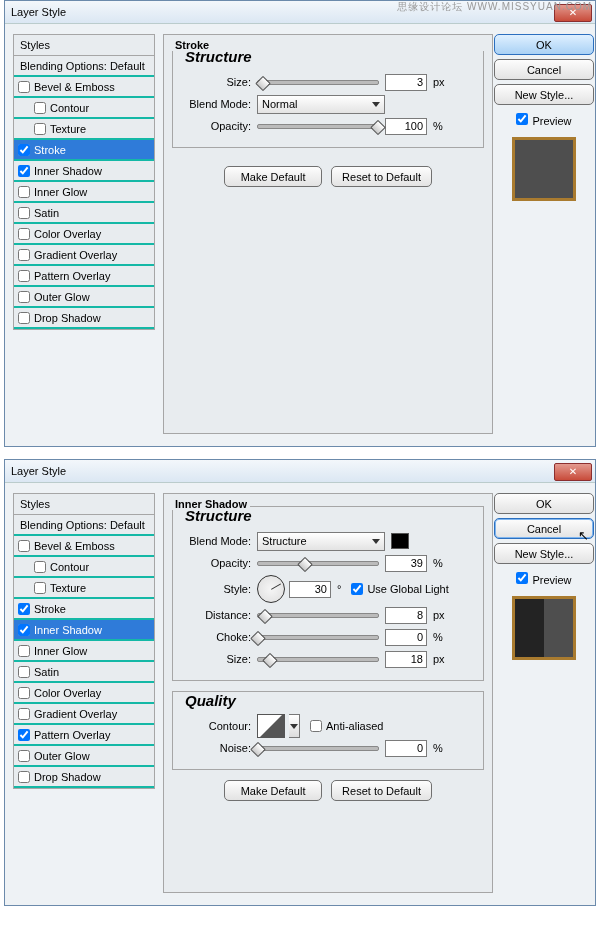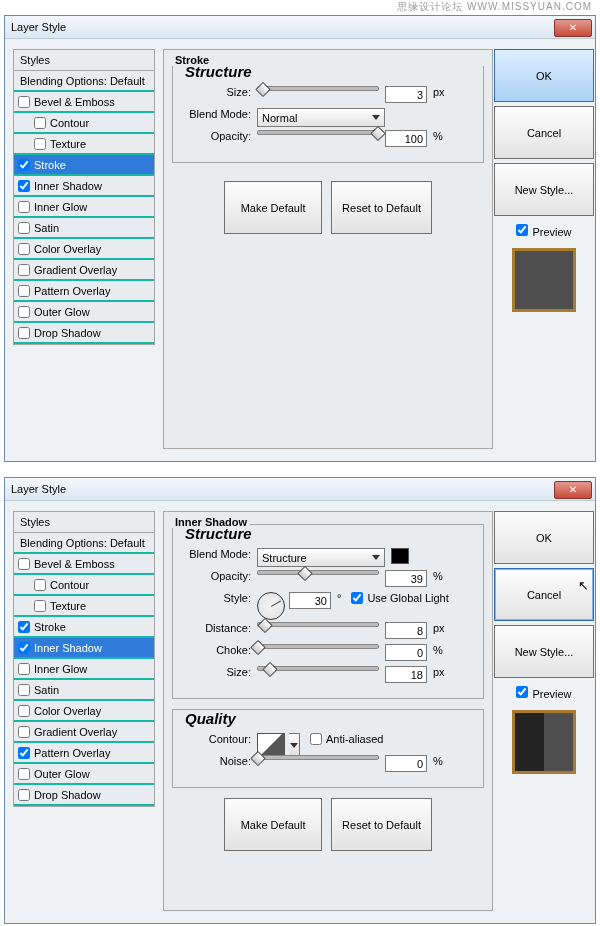--- a/index.html
+++ b/index.html
@@ -1,44 +1,44 @@
 <!DOCTYPE html>
 <html><head>
 <meta charset="utf-8">
 <style>
   body { margin:0; padding:0; font-family: Tahoma, sans-serif; font-size:11px; color:#000; background:#fff; }
   .page { width:600px; }
   .watermark { position:absolute; top:0; right:8px; color:#999; font-size:10px; letter-spacing:1px; }
-  .dialog { width:590px; margin:15px auto 12px auto; border:1px solid #6b8aab; background:#eef2f5; }
+  .dialog { width:590px; margin:0 auto 12px auto; border:1px solid #6b8aab; background:#eef2f5; }
   .titlebar { height:22px; background:linear-gradient(#f3f7fb,#dbe7f3); display:flex; align-items:center; justify-content:space-between; padding:0 0 0 6px; border-bottom:1px solid #bcc; }
   .titlebar .title { font-size:11px; color:#000; }
   .closebtn { width:36px; height:16px; background:linear-gradient(#e39a8f,#c84b3a); border:1px solid #8b2f2f; border-radius:2px; margin:2px 3px 0 0; display:flex; align-items:center; justify-content:center; color:#fff; font-size:10px; font-family:Arial; line-height:1; }
   .body { padding:10px 8px 12px 8px; display:flex; gap:8px; min-height:400px; }
   .styles-panel { width:142px; }
   .styles-head { border:1px solid #a6a6a6; padding:4px 6px; background:#e8ecef; font-size:11px; }
   .styles-list { border:1px solid #a6a6a6; border-top:none; }
   .srow { display:flex; align-items:center; height:19px; padding-left:4px; border-bottom:2px solid #14b8a6; background:#e8ecef; }
   .srow.sub { padding-left:20px; }
   .srow.sel { background:#2f7bd9; color:#fff; }
   .srow input[type=checkbox]{ margin:0 5px 0 0; width:12px; height:12px; }
   .srow.nocb { padding-left:6px; }
   .main-panel { flex:1; border:1px solid #a6a6a6; background:#e8ecef; padding:4px 8px 10px 8px; position:relative; }
   .fieldset { border:1px solid #a6a6a6; padding:8px 8px 10px 8px; margin-bottom:10px; }
   .fieldset.flex-grow { flex:1; }
   .fs-title { font-weight:bold; font-size:11px; position:relative; top:-14px; background:#e8ecef; padding:0 3px; display:inline-block; }
   .fs-sub { font-weight:bold; font-size:15px; margin:-8px 0 6px 4px;font-style:italic; }
-  .row { display:flex; align-items:flex-start; height:22px; }
+  .row { display:flex; align-items:center; height:22px; }
   .lbl { width:70px; text-align:right; padding-right:6px; }
   .slider { flex:0 0 120px; height:3px; background:#bbb; border:1px solid #888; border-radius:2px; position:relative; margin-right:6px; }
   .thumb { position:absolute; top:-3px; width:9px; height:9px; border:1px solid #555; background:linear-gradient(#fff,#c9c9c9); transform: translateX(-50%) rotate(45deg); border-radius:1px; }
   .numbox { width:34px; height:15px; border:1px solid #7a7a7a; background:#fff; text-align:right; padding:0 3px; font-size:11px; }
   .unit { margin-left:6px; }
   .dropdown { height:17px; border:1px solid #7a7a7a; background:linear-gradient(#fff,#e3e3e3); display:flex; align-items:center; justify-content:space-between; padding:0 4px; font-size:11px; }
   .dd-arrow { border-left:4px solid transparent; border-right:4px solid transparent; border-top:5px solid #333; }
-  .btn { height:19px; min-width:76px; border:1px solid #707070; border-radius:0; background:linear-gradient(#fdfdfd,#e3e3e3); font-size:11px; display:inline-flex; align-items:center; justify-content:center; padding:16px 10px; }
+  .btn { height:19px; min-width:76px; border:1px solid #707070; border-radius:5px; background:linear-gradient(#fdfdfd,#e3e3e3); font-size:11px; display:inline-flex; align-items:center; justify-content:center; padding:0 10px; }
   .btn.focus { border:1px solid #2b6fbf; box-shadow:0 0 0 1px #7fb5ee inset; }
   .btn.primary { border:1px solid #2b6fbf; background:linear-gradient(#dff0ff,#a9d1f5); }
   .right-col { width:86px; display:flex; flex-direction:column; align-items:center; gap:4px; }
   .swatch { width:16px; height:14px; border:1px solid #555; display:inline-block; }
   .color-swatch { width:34px; height:17px; border:1px solid #555; }
   .preview-box { width:58px; height:58px; background:#4e4e4e; border:1px solid #555; margin-top:6px; position:relative; }
   .angle-dial { width:26px; height:26px; border:1px solid #333; border-radius:50%; background:radial-gradient(#f6f6f6,#ddd); position:relative; margin-right:4px; }
   .angle-hand { position:absolute; width:11px; height:1px; background:#333; top:13px; left:13px; transform-origin:0 0; }
   .contour-sw { width:26px; height:22px; border:1px solid #555; background:linear-gradient(135deg,#fff 49%,#555 51%); margin-right:4px; }
   .contour-arrow { width:10px; height:22px; border:1px solid #777; border-left:none; background:linear-gradient(#fff,#ddd); display:flex; align-items:center; justify-content:center; margin-right:10px; }

